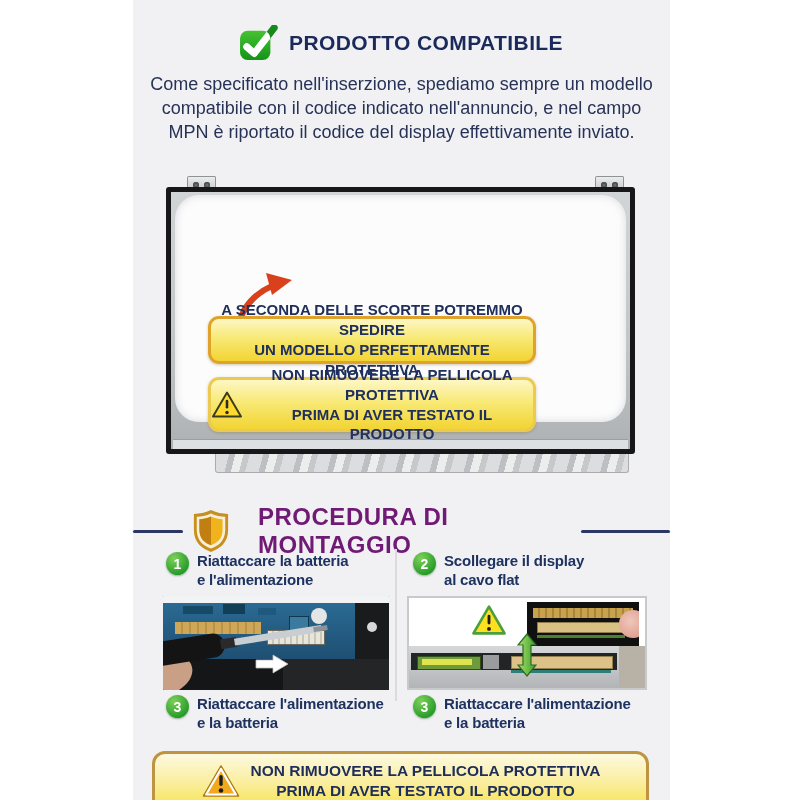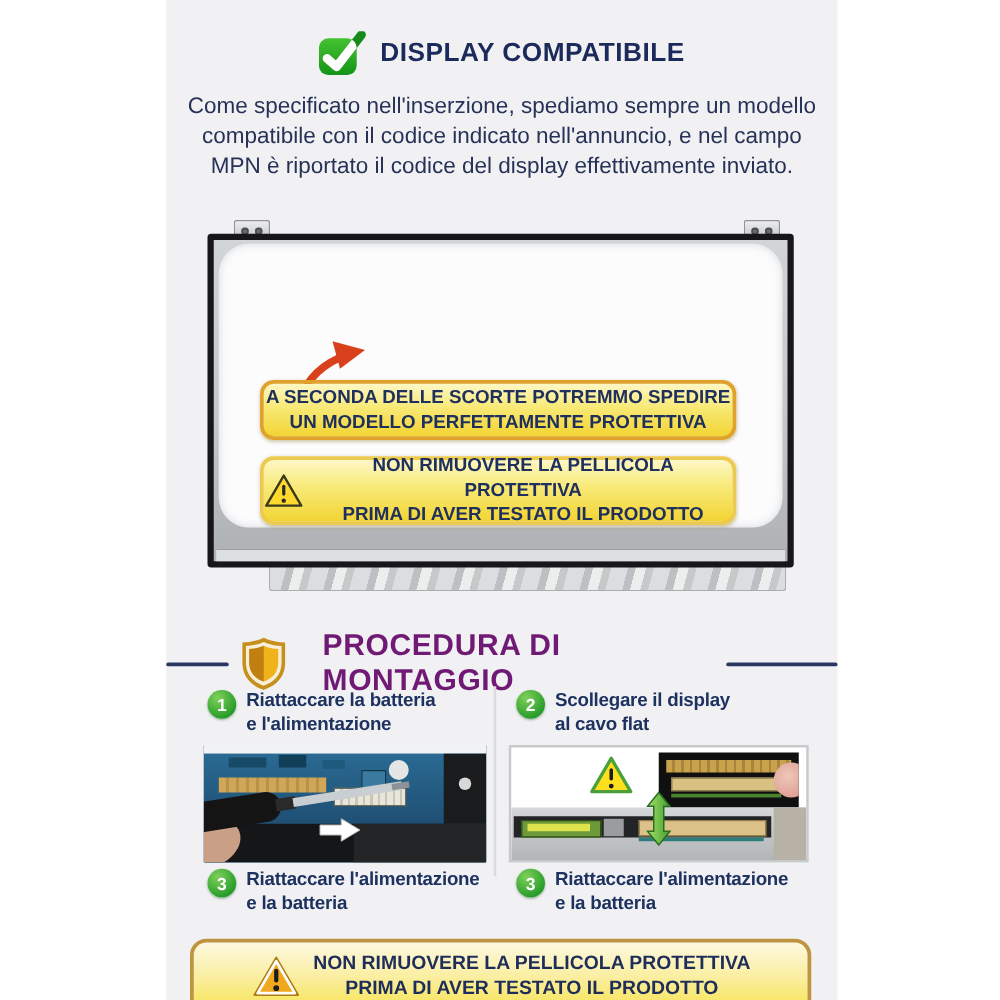--- a/index.html
+++ b/index.html
@@ -53,25 +53,26 @@
     position:absolute;left:7px;right:7px;bottom:5px;height:9px;
     background:#dde0e2;border-top:1px solid #9b9ea1;
   }
   .foil{
     position:absolute;left:82px;top:453px;width:412px;height:19px;z-index:1;
     background:repeating-linear-gradient(105deg,#dcdde0 0 13px,#bdbfc2 13px 19px,#eceded 19px 27px,#c6c8ca 27px 33px);
     border:1px solid #aaacae;border-top:none;border-radius:0 0 3px 3px;
   }
   .red-arrow{position:absolute;left:62px;top:84px;width:72px;height:58px;}
   .ylabel{
-    position:absolute;left:42px;width:381px;box-sizing:border-box;
+    position:absolute;left:42px;width:328px;box-sizing:border-box;
     border:3px solid #dfa32b;border-radius:11px;
     background:linear-gradient(180deg,#fdf7c5 0%,#f8e976 45%,#f2d433 100%);
     display:flex;justify-content:center;align-items:center;gap:8px;
     box-shadow:0 1px 3px rgba(120,100,20,.35);
+    margin-top:12px;
   }
   .ylabel .txt{text-align:center;font-size:15px;font-weight:800;color:#20305c;line-height:1.32;}
   .label-stock{top:117px;height:48px;}
   .label-film{top:178px;height:55px;border-color:#ecc94f;}
   
   .proc-head{
     position:absolute;top:503px;left:0;width:100%;
     display:flex;justify-content:center;align-items:center;gap:9px;
   }
   .proc-head .rule{height:3px;background:#2a3763;border-radius:2px;}
@@ -161,21 +162,21 @@
               <rect x="0" y="6" width="32" height="31" rx="8"></rect>
             </clipPath>
         </defs>
         <rect x="0" y="6" width="32" height="31" rx="8" fill="url(#cg)"></rect>
         <path d="M7 23 L15 30 L36 3" fill="none" stroke="#168a1b" stroke-width="7.5" stroke-linecap="round" stroke-linejoin="round"></path>
         <g clip-path="url(#cc)">
             <path d="M7 23 L15 30 L36 3" fill="none" stroke="#ffffff" stroke-width="7.5" stroke-linecap="round" stroke-linejoin="round"></path>
           </g>
       </svg>
     </span>
-    <span class="title">DISPLAY COMPATIBILE</span>
+    <span class="title">PRODOTTO COMPATIBILE</span>
   </div>
 
   <div class="intro">Come specificato nell'inserzione, spediamo sempre un modello compatibile con il codice indicato nell'annuncio, e nel campo MPN è riportato il codice del display effettivamente inviato.</div>
 
   <div class="bracket bracket-l">
       <span class="hole"></span>
       <span class="hole"></span>
     </div>
   <div class="bracket bracket-r">
       <span class="hole"></span>

